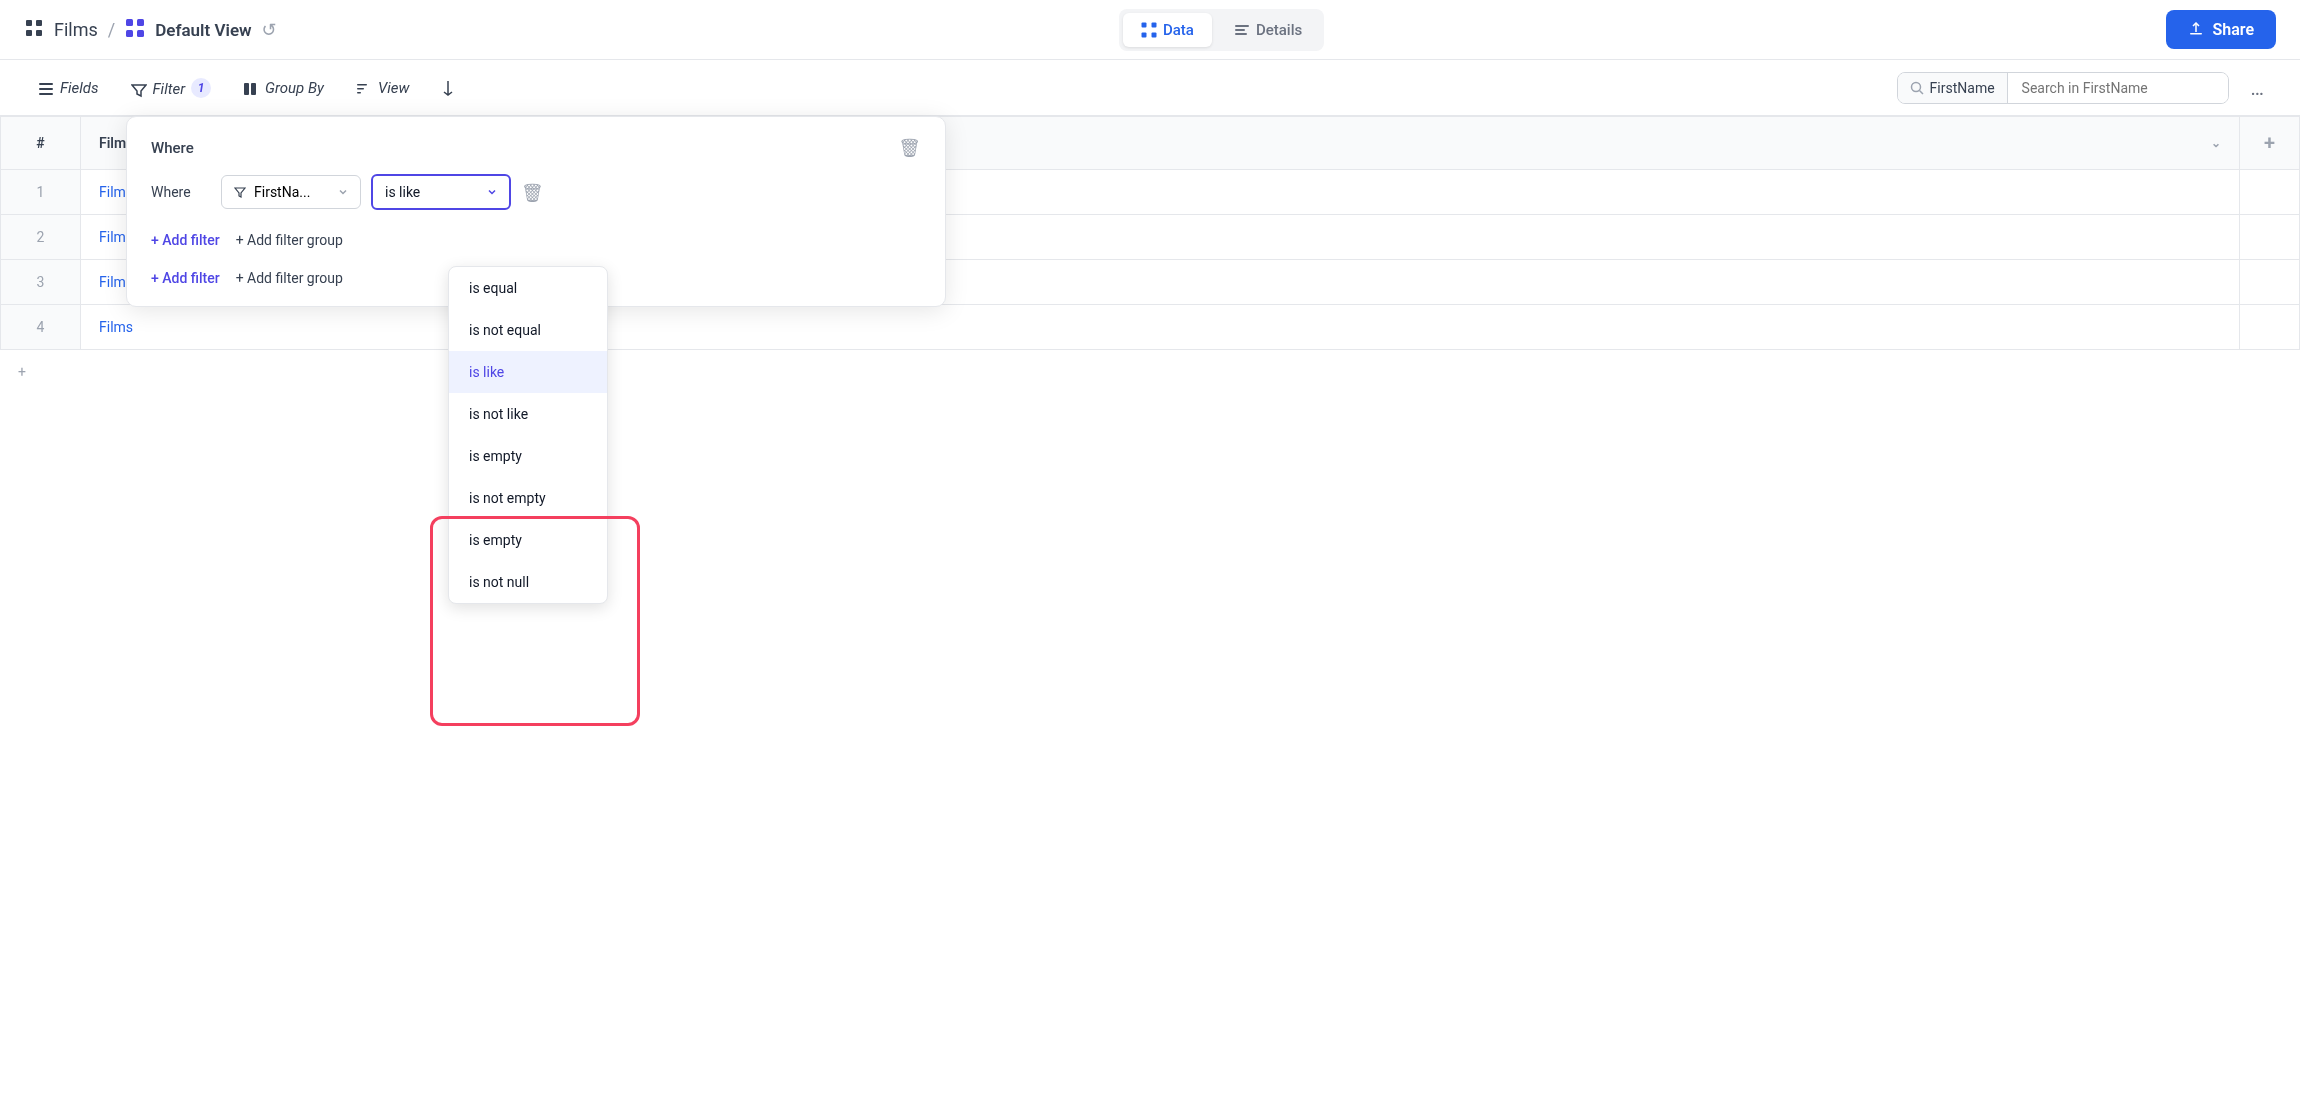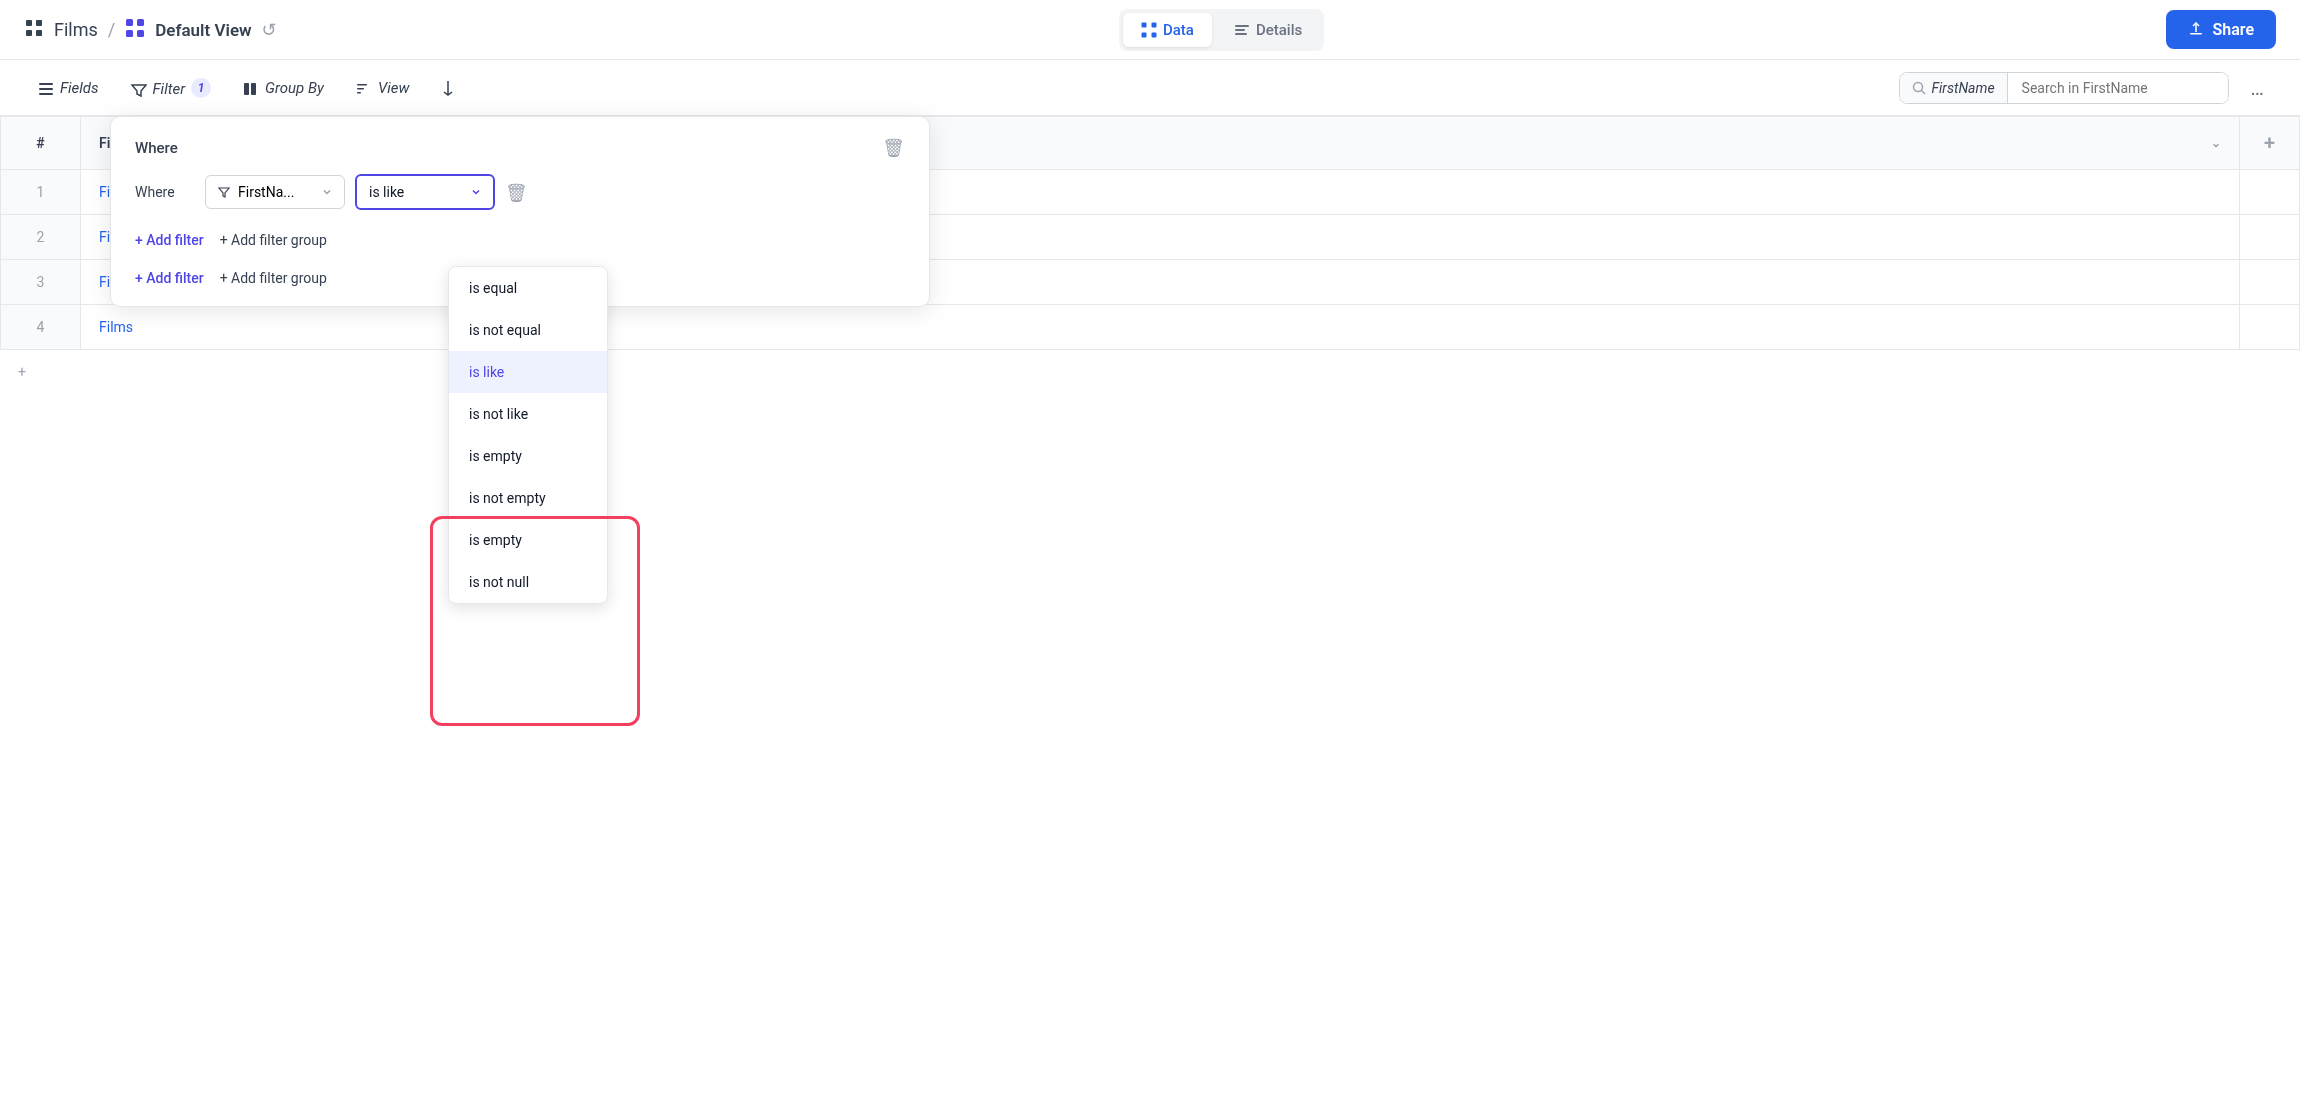--- a/index.html
+++ b/index.html
@@ -111,21 +111,20 @@
     }
     .search-field-label {
       padding: 7px 12px;
       font-size: 14px;
       color: #374151;
       background: #f9fafb;
       border-right: 1.5px solid #d1d5db;
       display: flex;
       align-items: center;
       gap: 6px;
-      font-style: italic;
     }
     .search-field input {
       border: none;
       outline: none;
       padding: 7px 14px;
       font-size: 14px;
       color: #9ca3af;
       width: 220px;
       background: #fff;
     }
@@ -197,21 +196,21 @@
       color: #9ca3af;
       background: none;
       border: none;
       cursor: pointer;
     }
 
     
     .filter-panel {
       position: absolute;
       top: 0;
-      left: 110px;
+      left: 126px;
       background: #fff;
       border: 1px solid #e5e7eb;
       border-radius: 10px;
       box-shadow: 0 4px 24px rgba(0,0,0,0.1);
       padding: 20px 24px;
       z-index: 10;
       width: 820px;
     }
     .filter-panel-header {
       display: flex;

